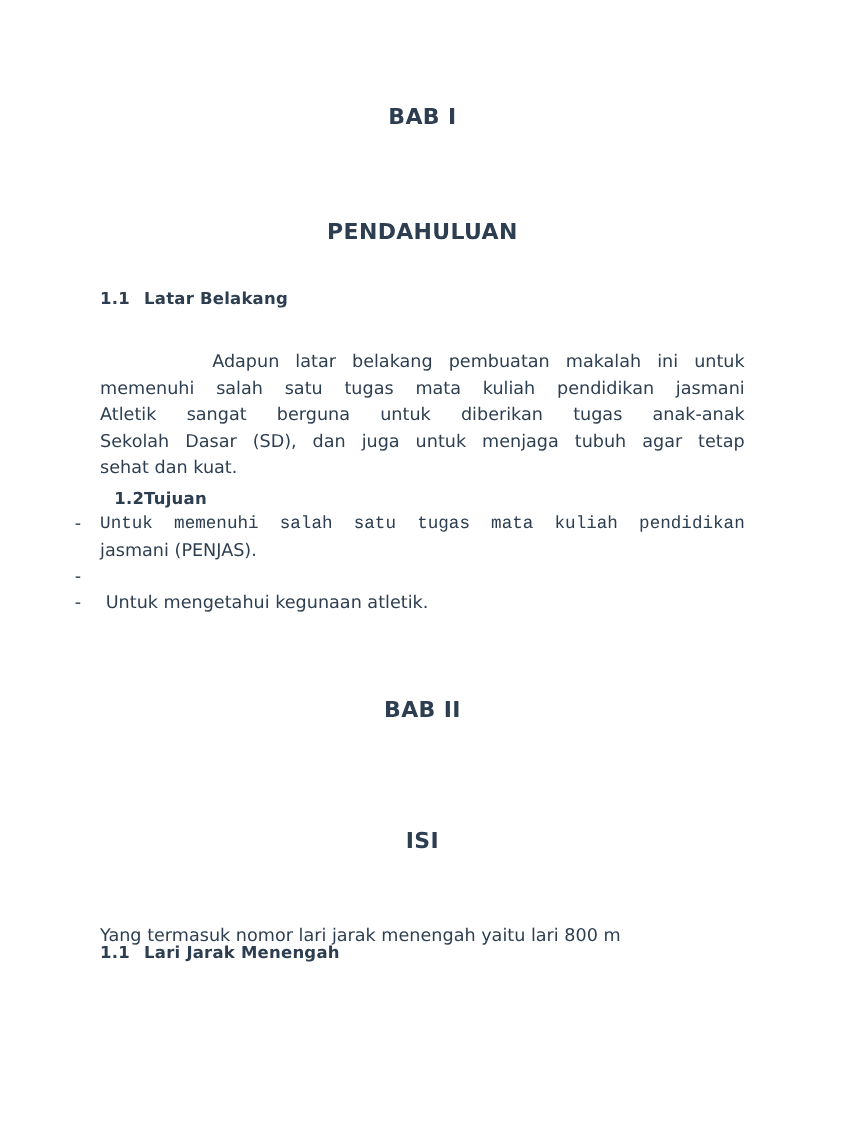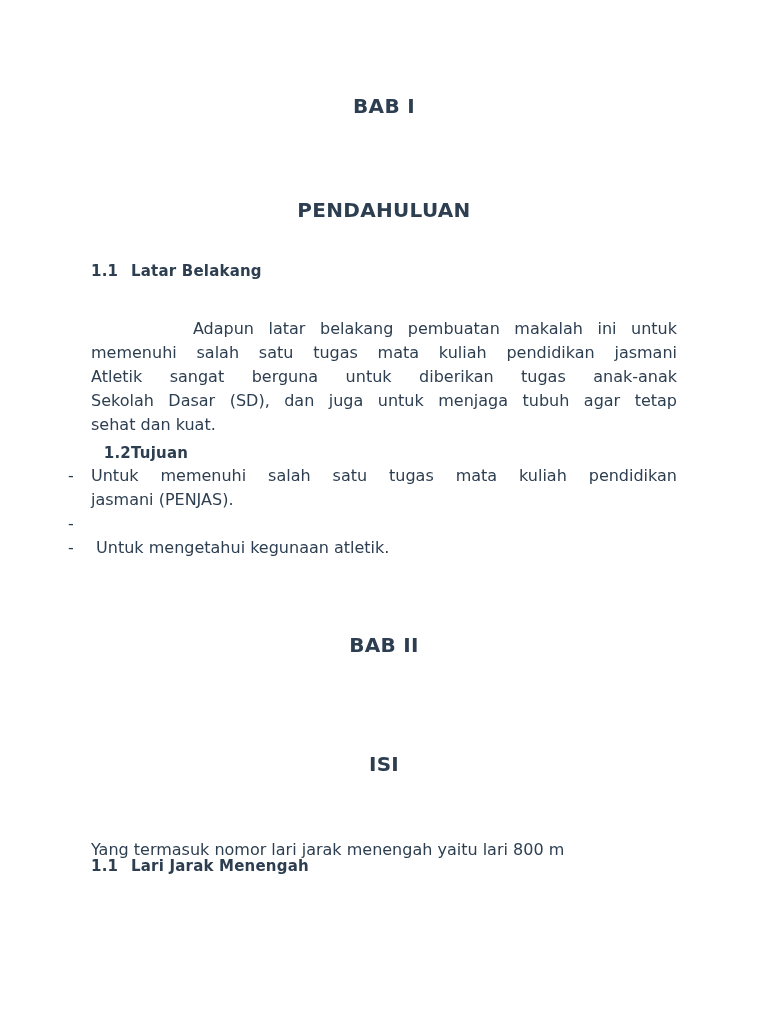--- a/index.html
+++ b/index.html
@@ -20,21 +20,21 @@
     .para {
       position: absolute; left: 91px; width: 586px; font-size: 16px;
       line-height: 24px; text-align: justify;
     }
     .para .line { display: block; text-align: justify; text-align-last: justify; height: 24px; white-space: nowrap; }
     .para .line.last { text-align-last: left; }
     .list { position: absolute; left: 0; width: 768px; font-size: 16px; line-height: 24px; }
     .li { position: relative; height: 24px; }
     .li .dash { position: absolute; left: 68px; }
     .li .txt { position: absolute; left: 91px; width: 586px; white-space: nowrap; }
-    .li .txt.just { text-align: justify; text-align-last: justify; }
+    .li .txt.just { text-align: justify; text-align-last: justify; font-family: Liberation Mono, monospace; }
   </style>
 </head>
 <body>
 
 <div class="page">
 
   <div class="chapter" style="top:94px;">BAB I</div>
   <div class="chapter" style="top:198px;">PENDAHULUAN</div>
 
   <div class="heading" style="top:262px;">

